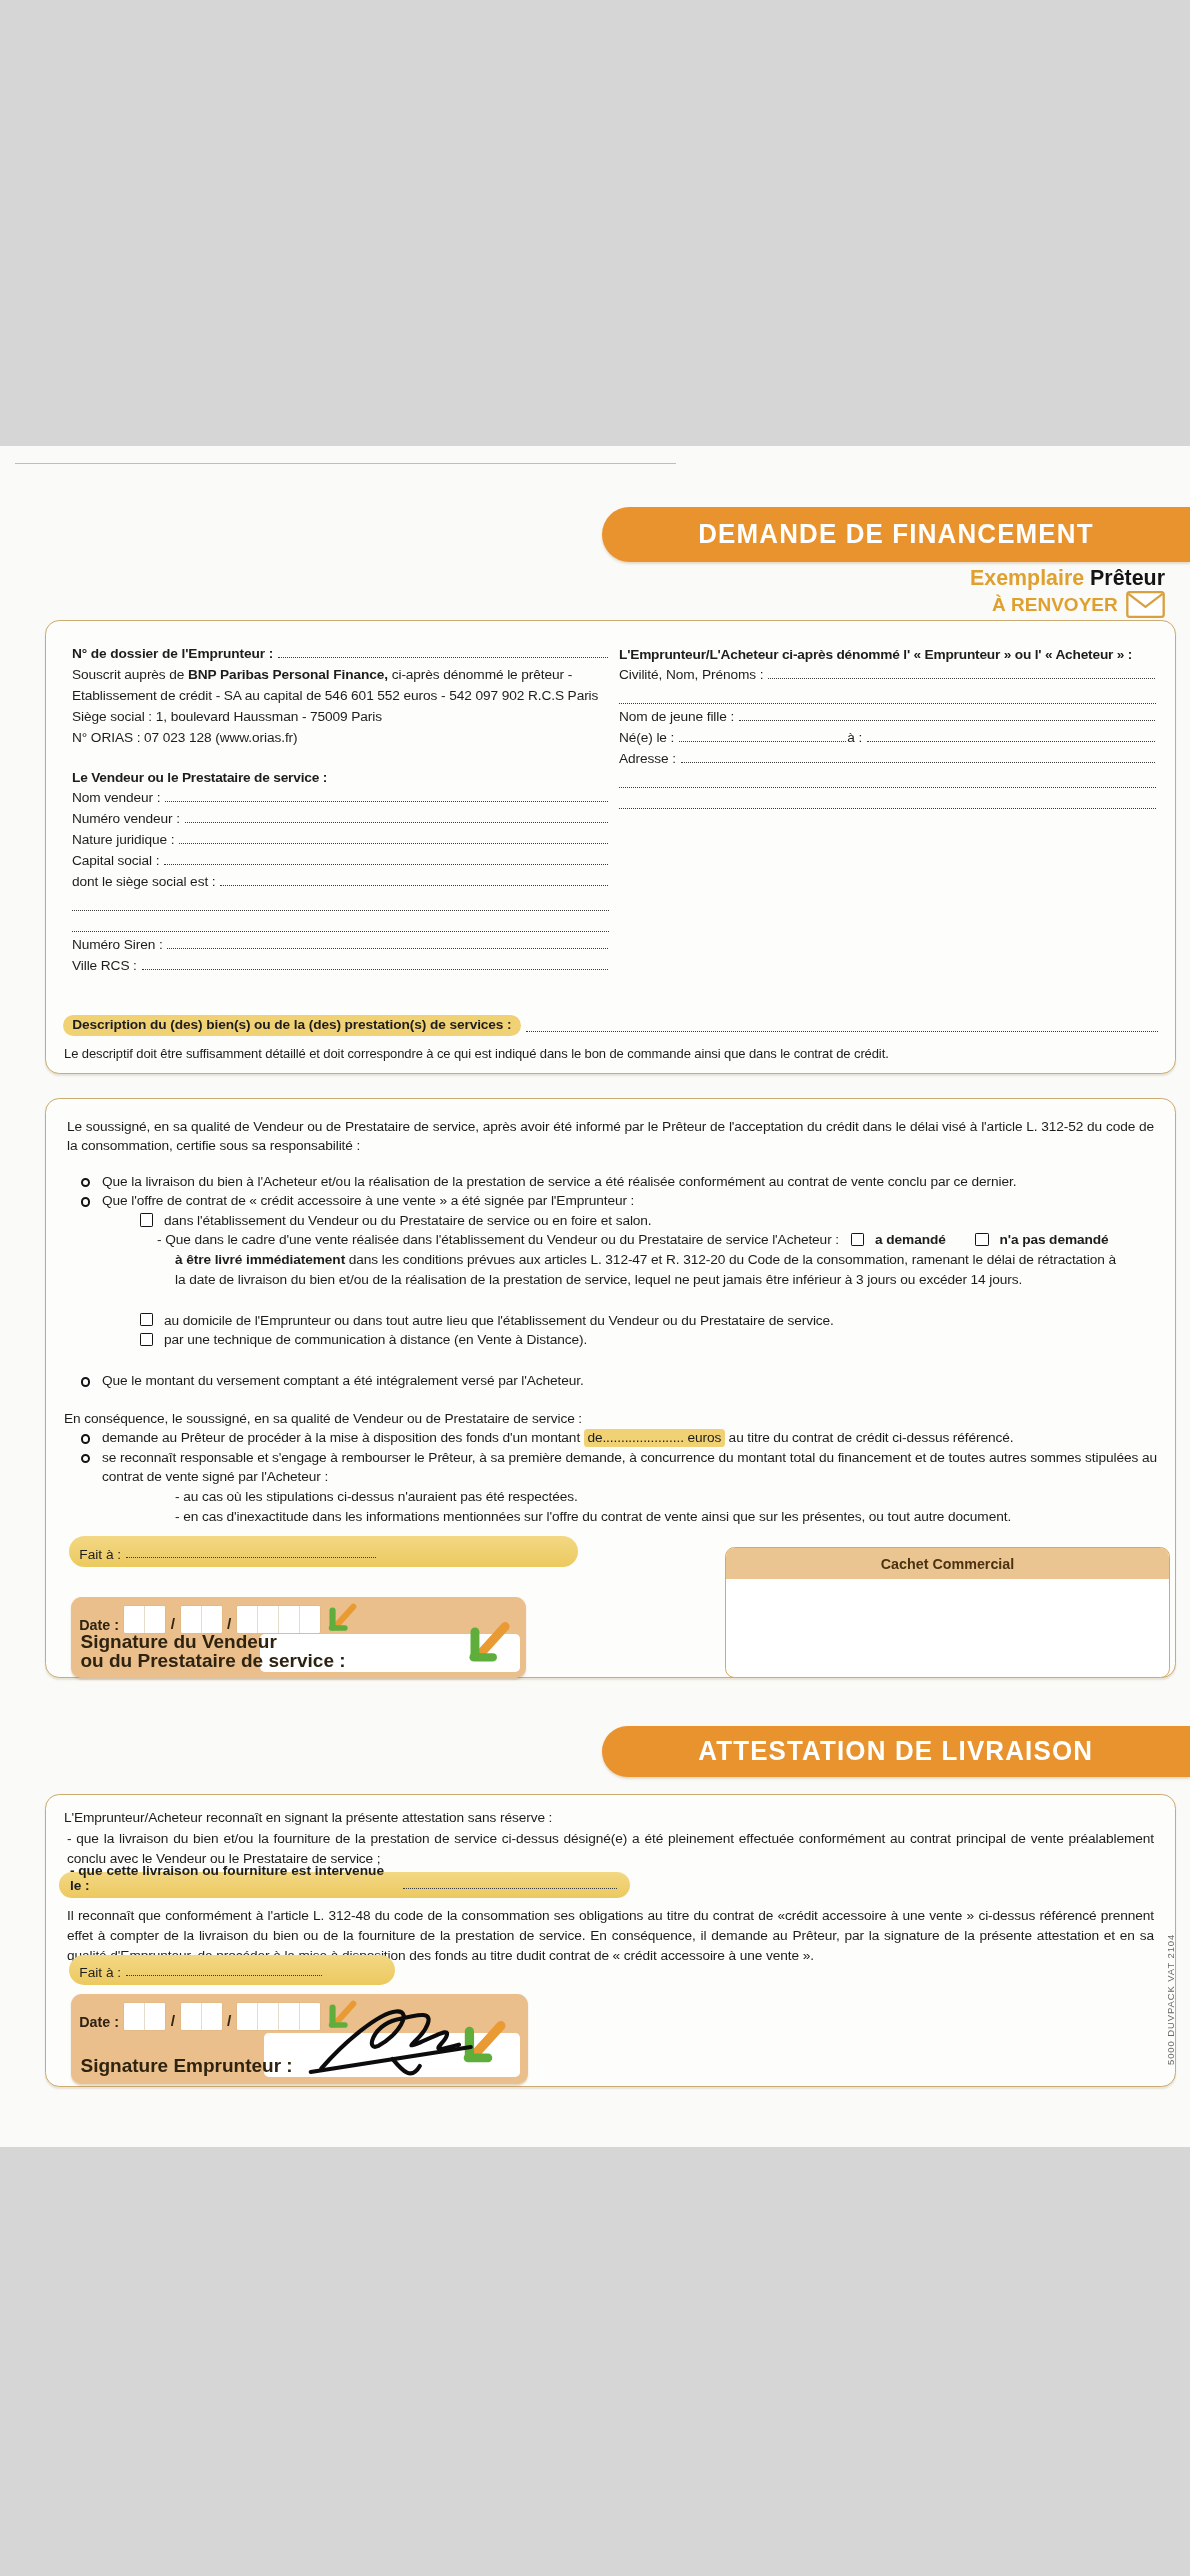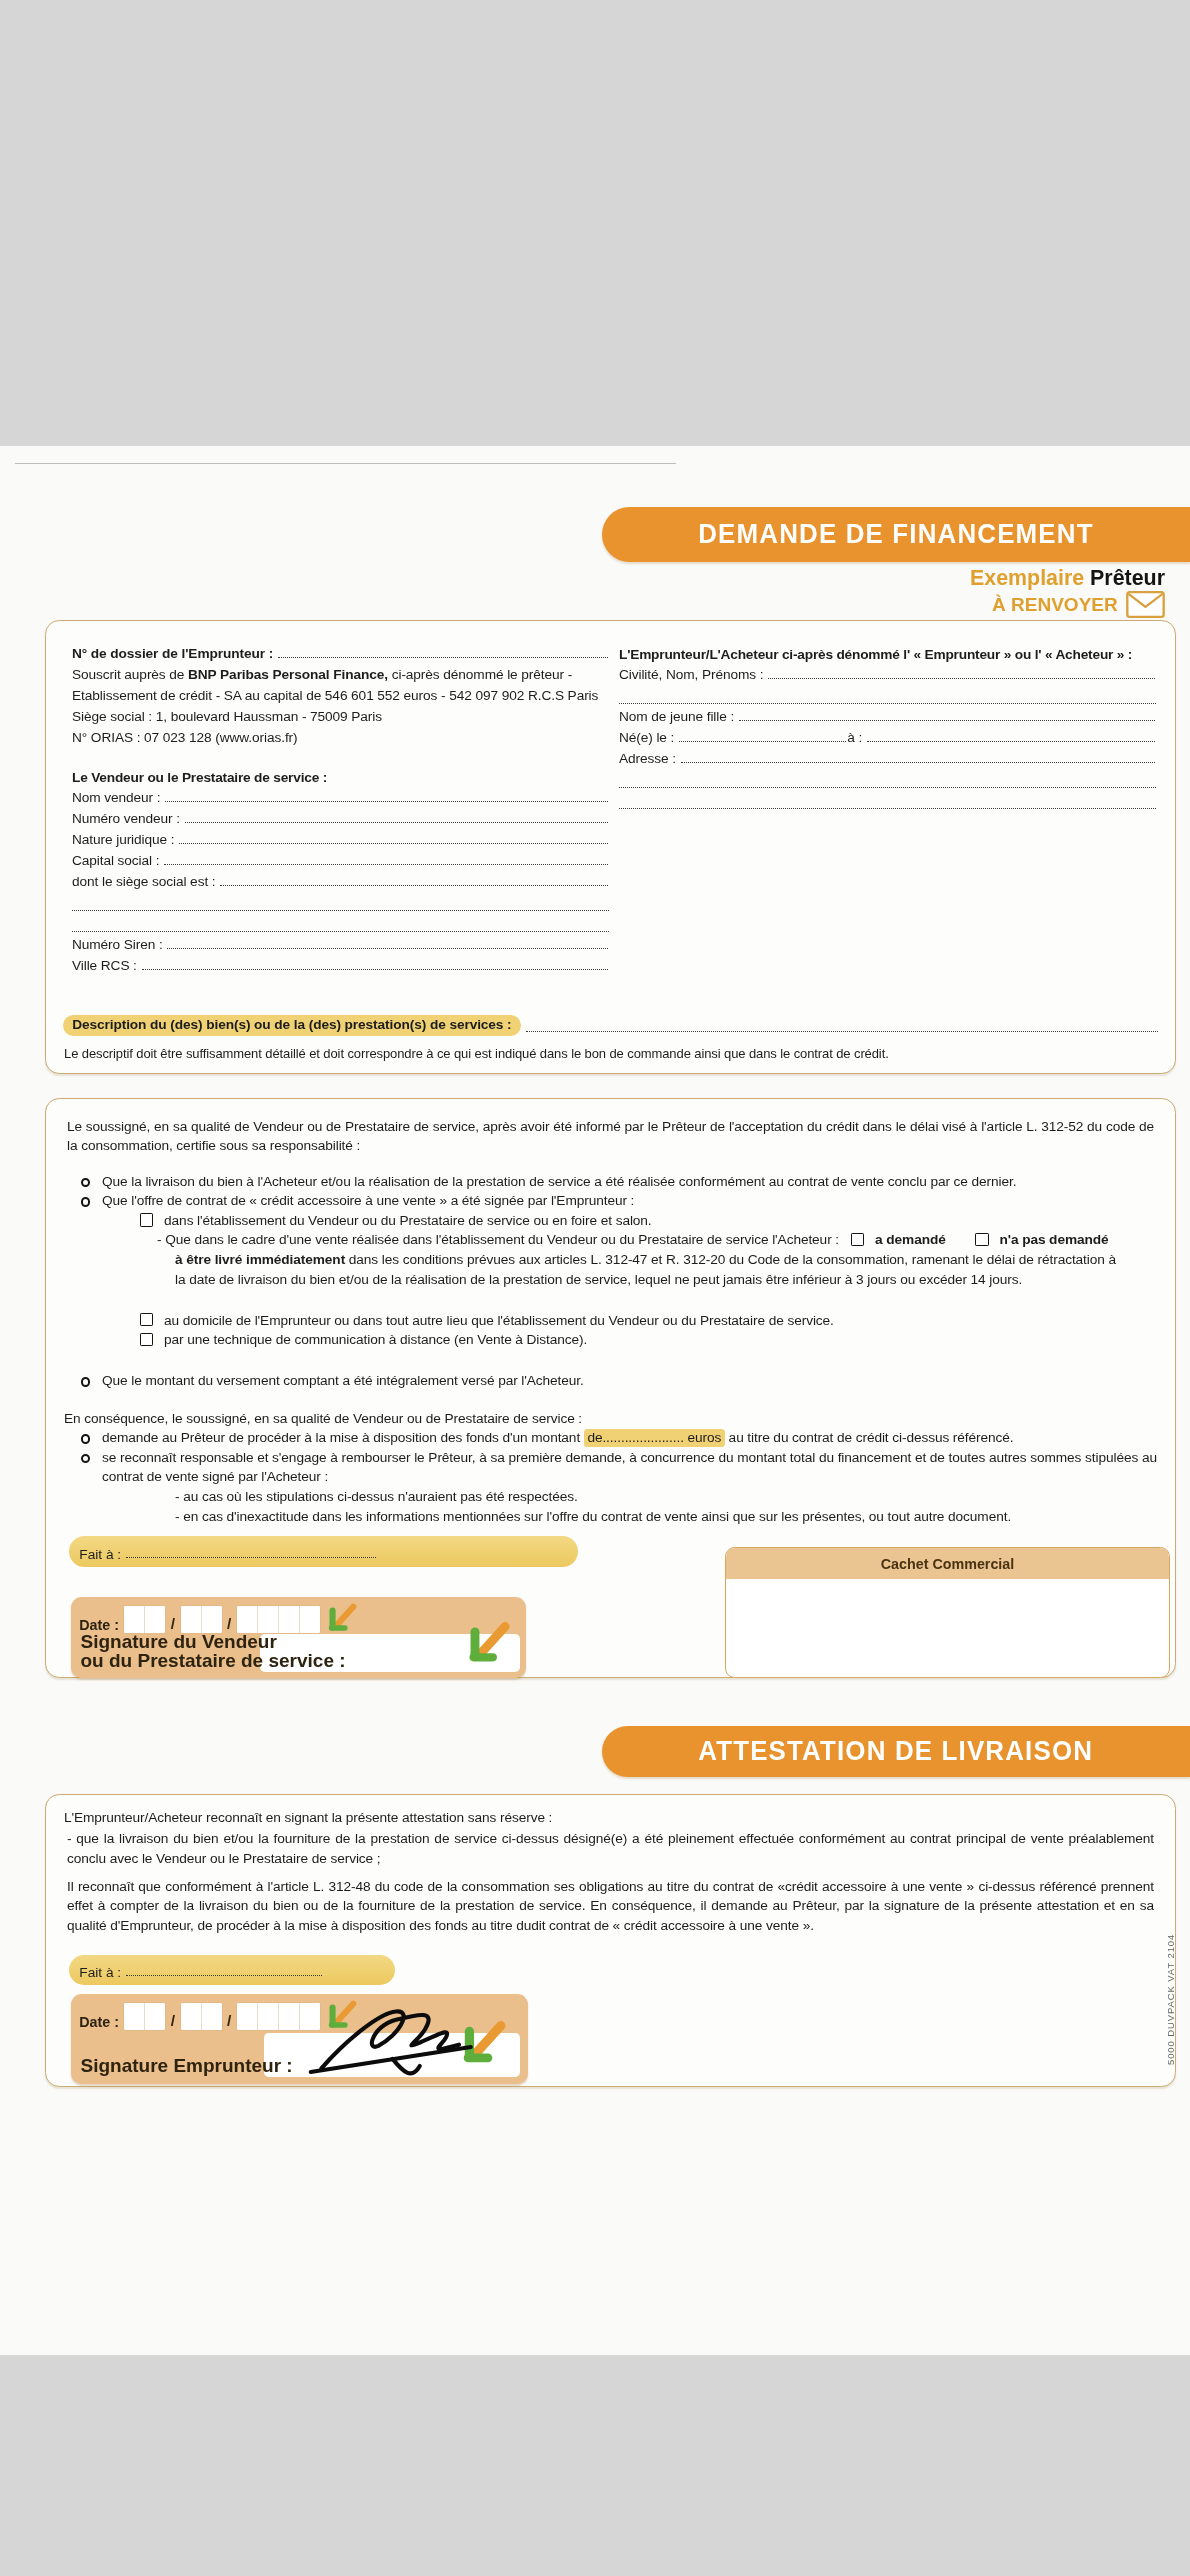--- a/index.html
+++ b/index.html
@@ -3,21 +3,21 @@
 <meta charset="utf-8">
 <style>
   html,body{margin:0;padding:0;}
   body{
     width:1190px;height:2576px;position:relative;
     background:#d6d6d6;
     font-family:"Liberation Sans","DejaVu Sans",sans-serif;
     color:#1d1d1d;
   }
   .page{
-    position:absolute;left:0;top:446px;width:1190px;height:1909px;
+    position:absolute;left:0;top:446px;width:1190px;height:1701px;
     background:#fafaf8;
   }
   .hairline{position:absolute;left:15px;top:16.7px;width:661px;height:0.6px;background:#bdbdbd;}
 
   
   .banner{
     position:absolute;left:602px;width:588px;height:55px;
     background:#e9932f;border-radius:28px 0 0 28px;
     display:flex;align-items:center;justify-content:center;
     box-shadow:0 1.8px 2.4px rgba(160,110,40,.25);
@@ -348,20 +348,24 @@
   </div>
 
   <div class="banner banner2">
     <span>ATTESTATION DE LIVRAISON</span>
   </div>
 
   <div class="box box3">
     <div class="b2-flow" style="padding-top:13px">
       <div class="fs" style="line-height:19.6px">L'Emprunteur/Acheteur reconnaît en signant la présente attestation sans réserve :</div>
       <p class="para fs justify" style="margin-top:1.8px">- que la livraison du bien et/ou la fourniture de la prestation de service ci-dessus désigné(e) a été pleinement effectuée conformément au contrat principal de vente préalablement conclu avec le Vendeur ou le Prestataire de service ;</p>
+      <div class="fait-pill" style="position:static;margin:3.6px 0 0 -4.8px;width:571px;height:26px;border-radius:13px">
+        <b>- que cette livraison ou fourniture est intervenue le :</b>
+        <span class="dots fixed" style="width:214px"></span>
+      </div>
       <p class="para fs justify" style="margin-top:8.3px">Il reconnaît que conformément à l'article L. 312-48 du code de la consommation ses obligations au titre du contrat de «crédit accessoire à une vente » ci-dessus référencé prennent effet à compter de la livraison du bien ou de la fourniture de la prestation de service. En conséquence, il demande au Prêteur, par la signature de la présente attestation et en sa qualité d'Emprunteur, de procéder à la mise à disposition des fonds au titre dudit contrat de « crédit accessoire à une vente ».</p>
     </div>
 
     <div class="fait-pill fait2">
       <span>Fait à :</span>
       <span class="dots fixed" style="width:196px"></span>
     </div>
 
     <div class="datebox datebox2">
       <div class="date-row">

